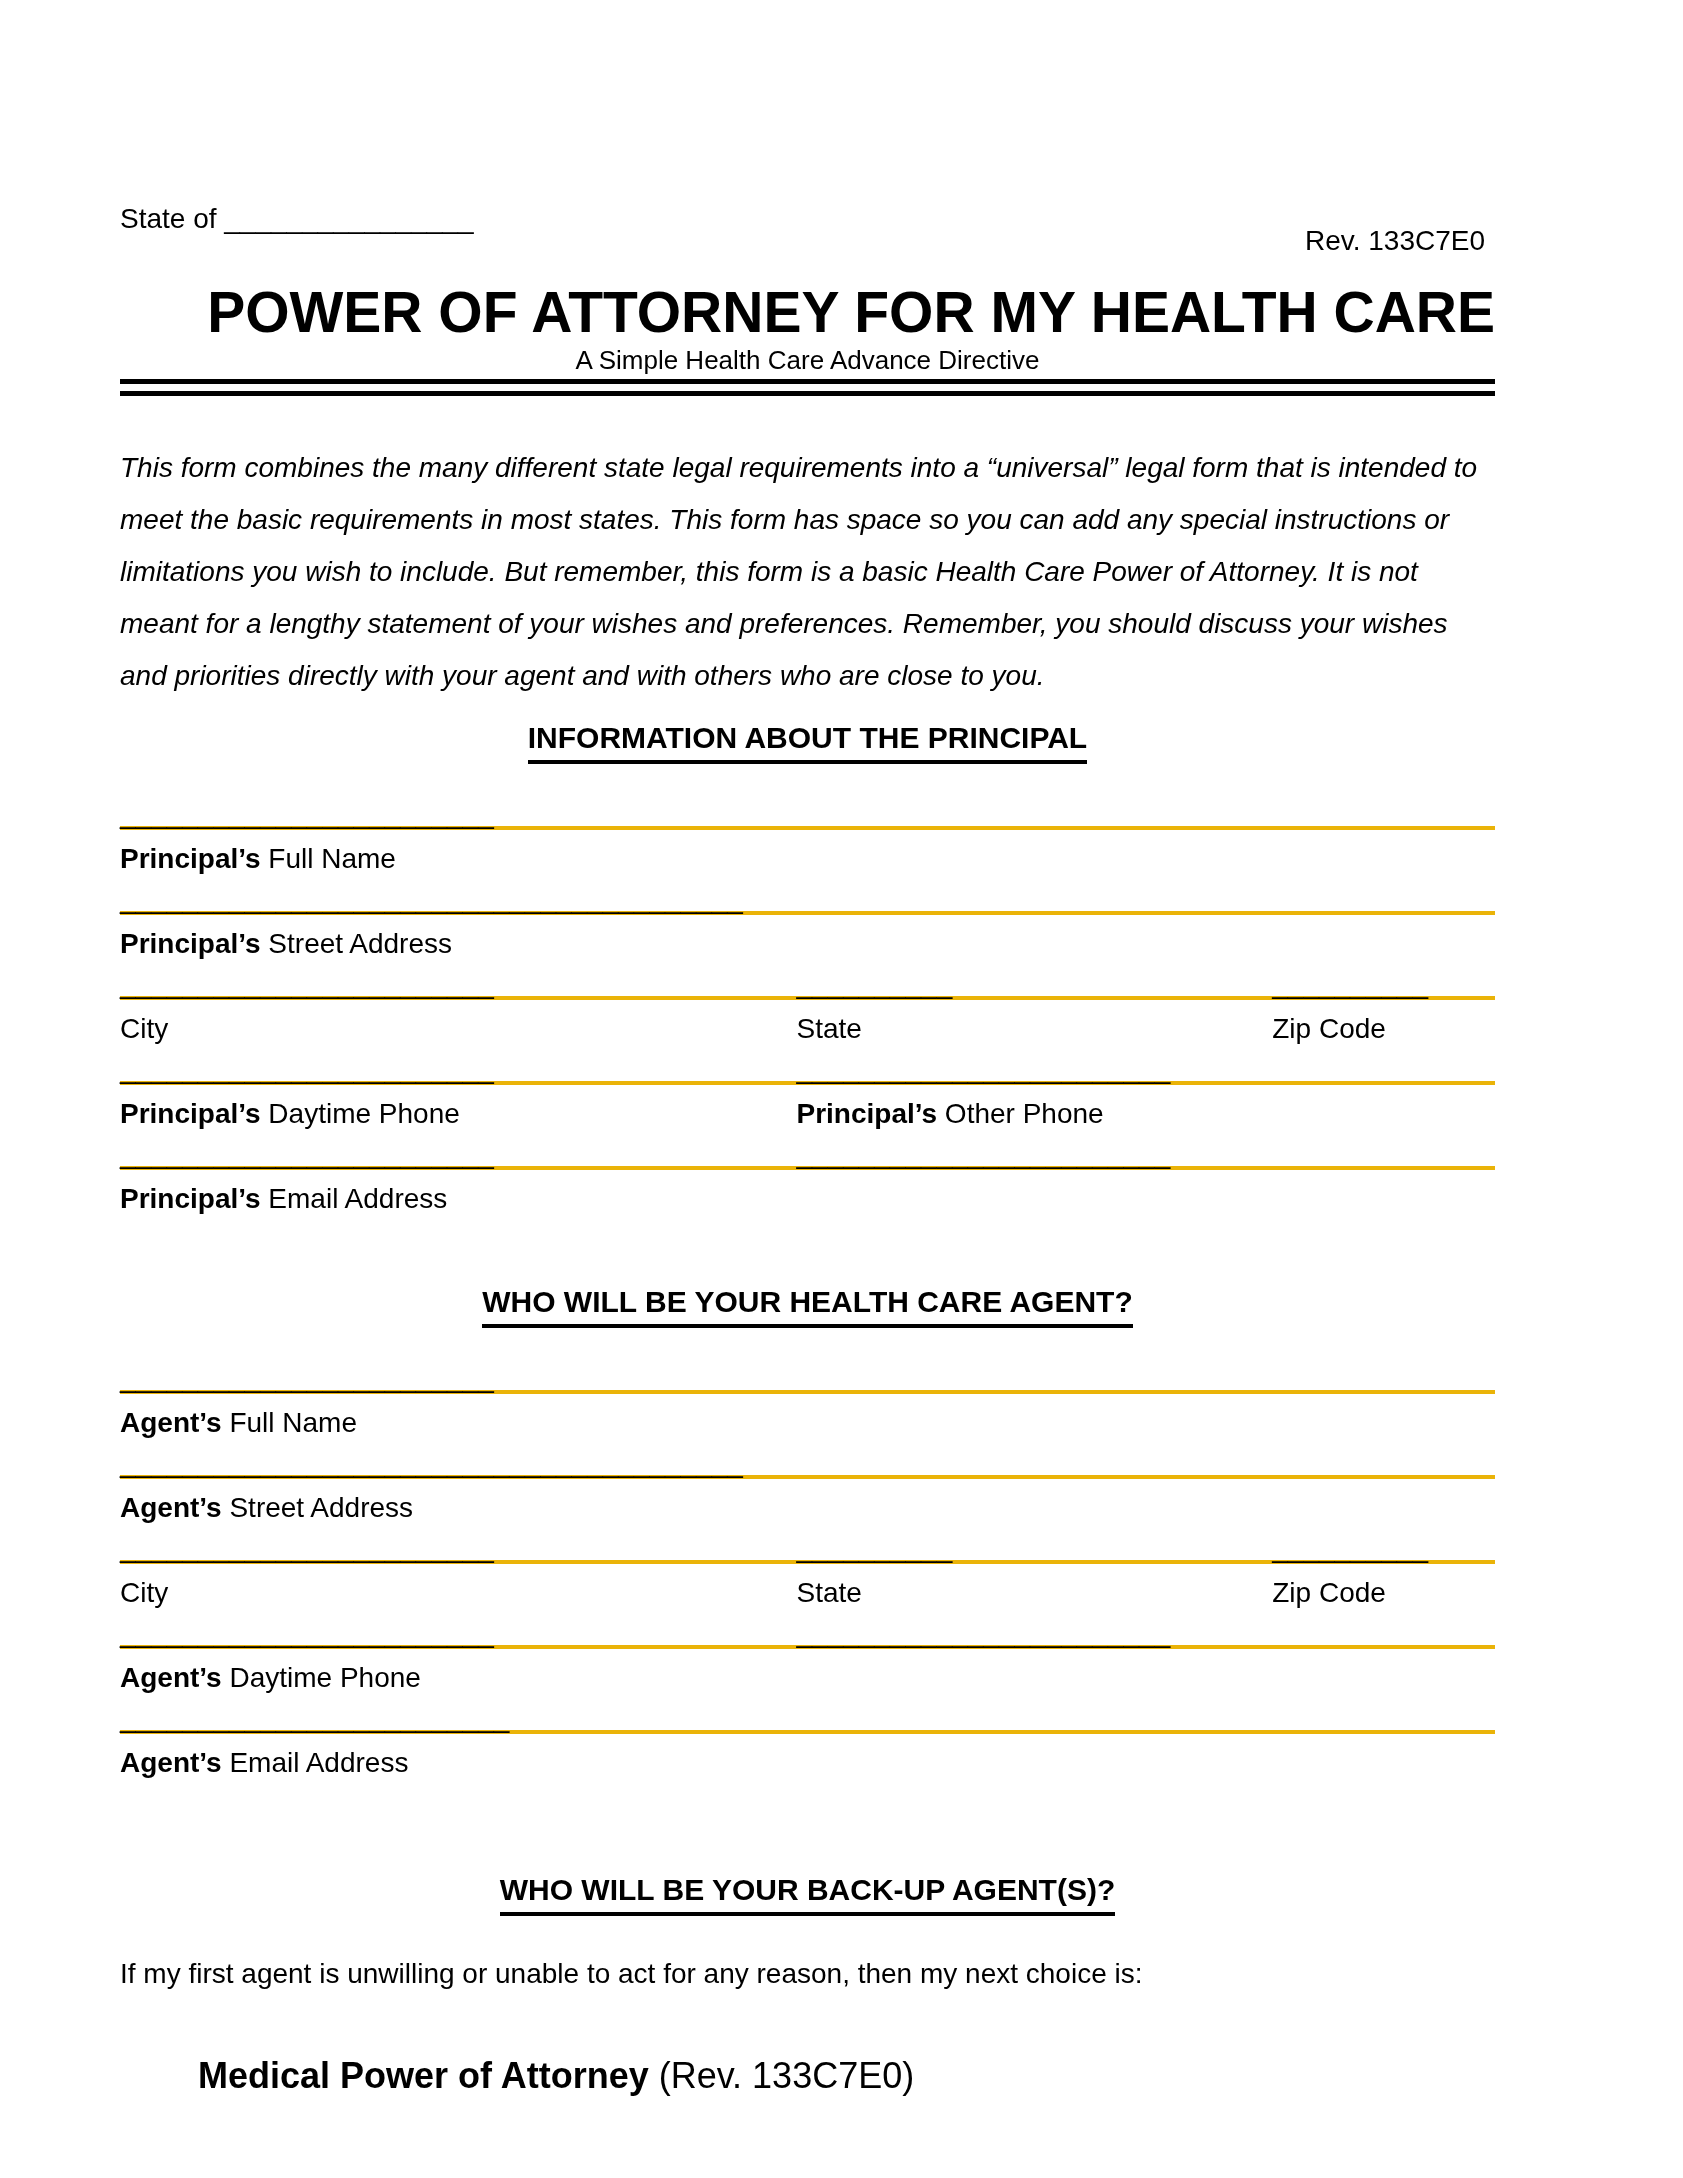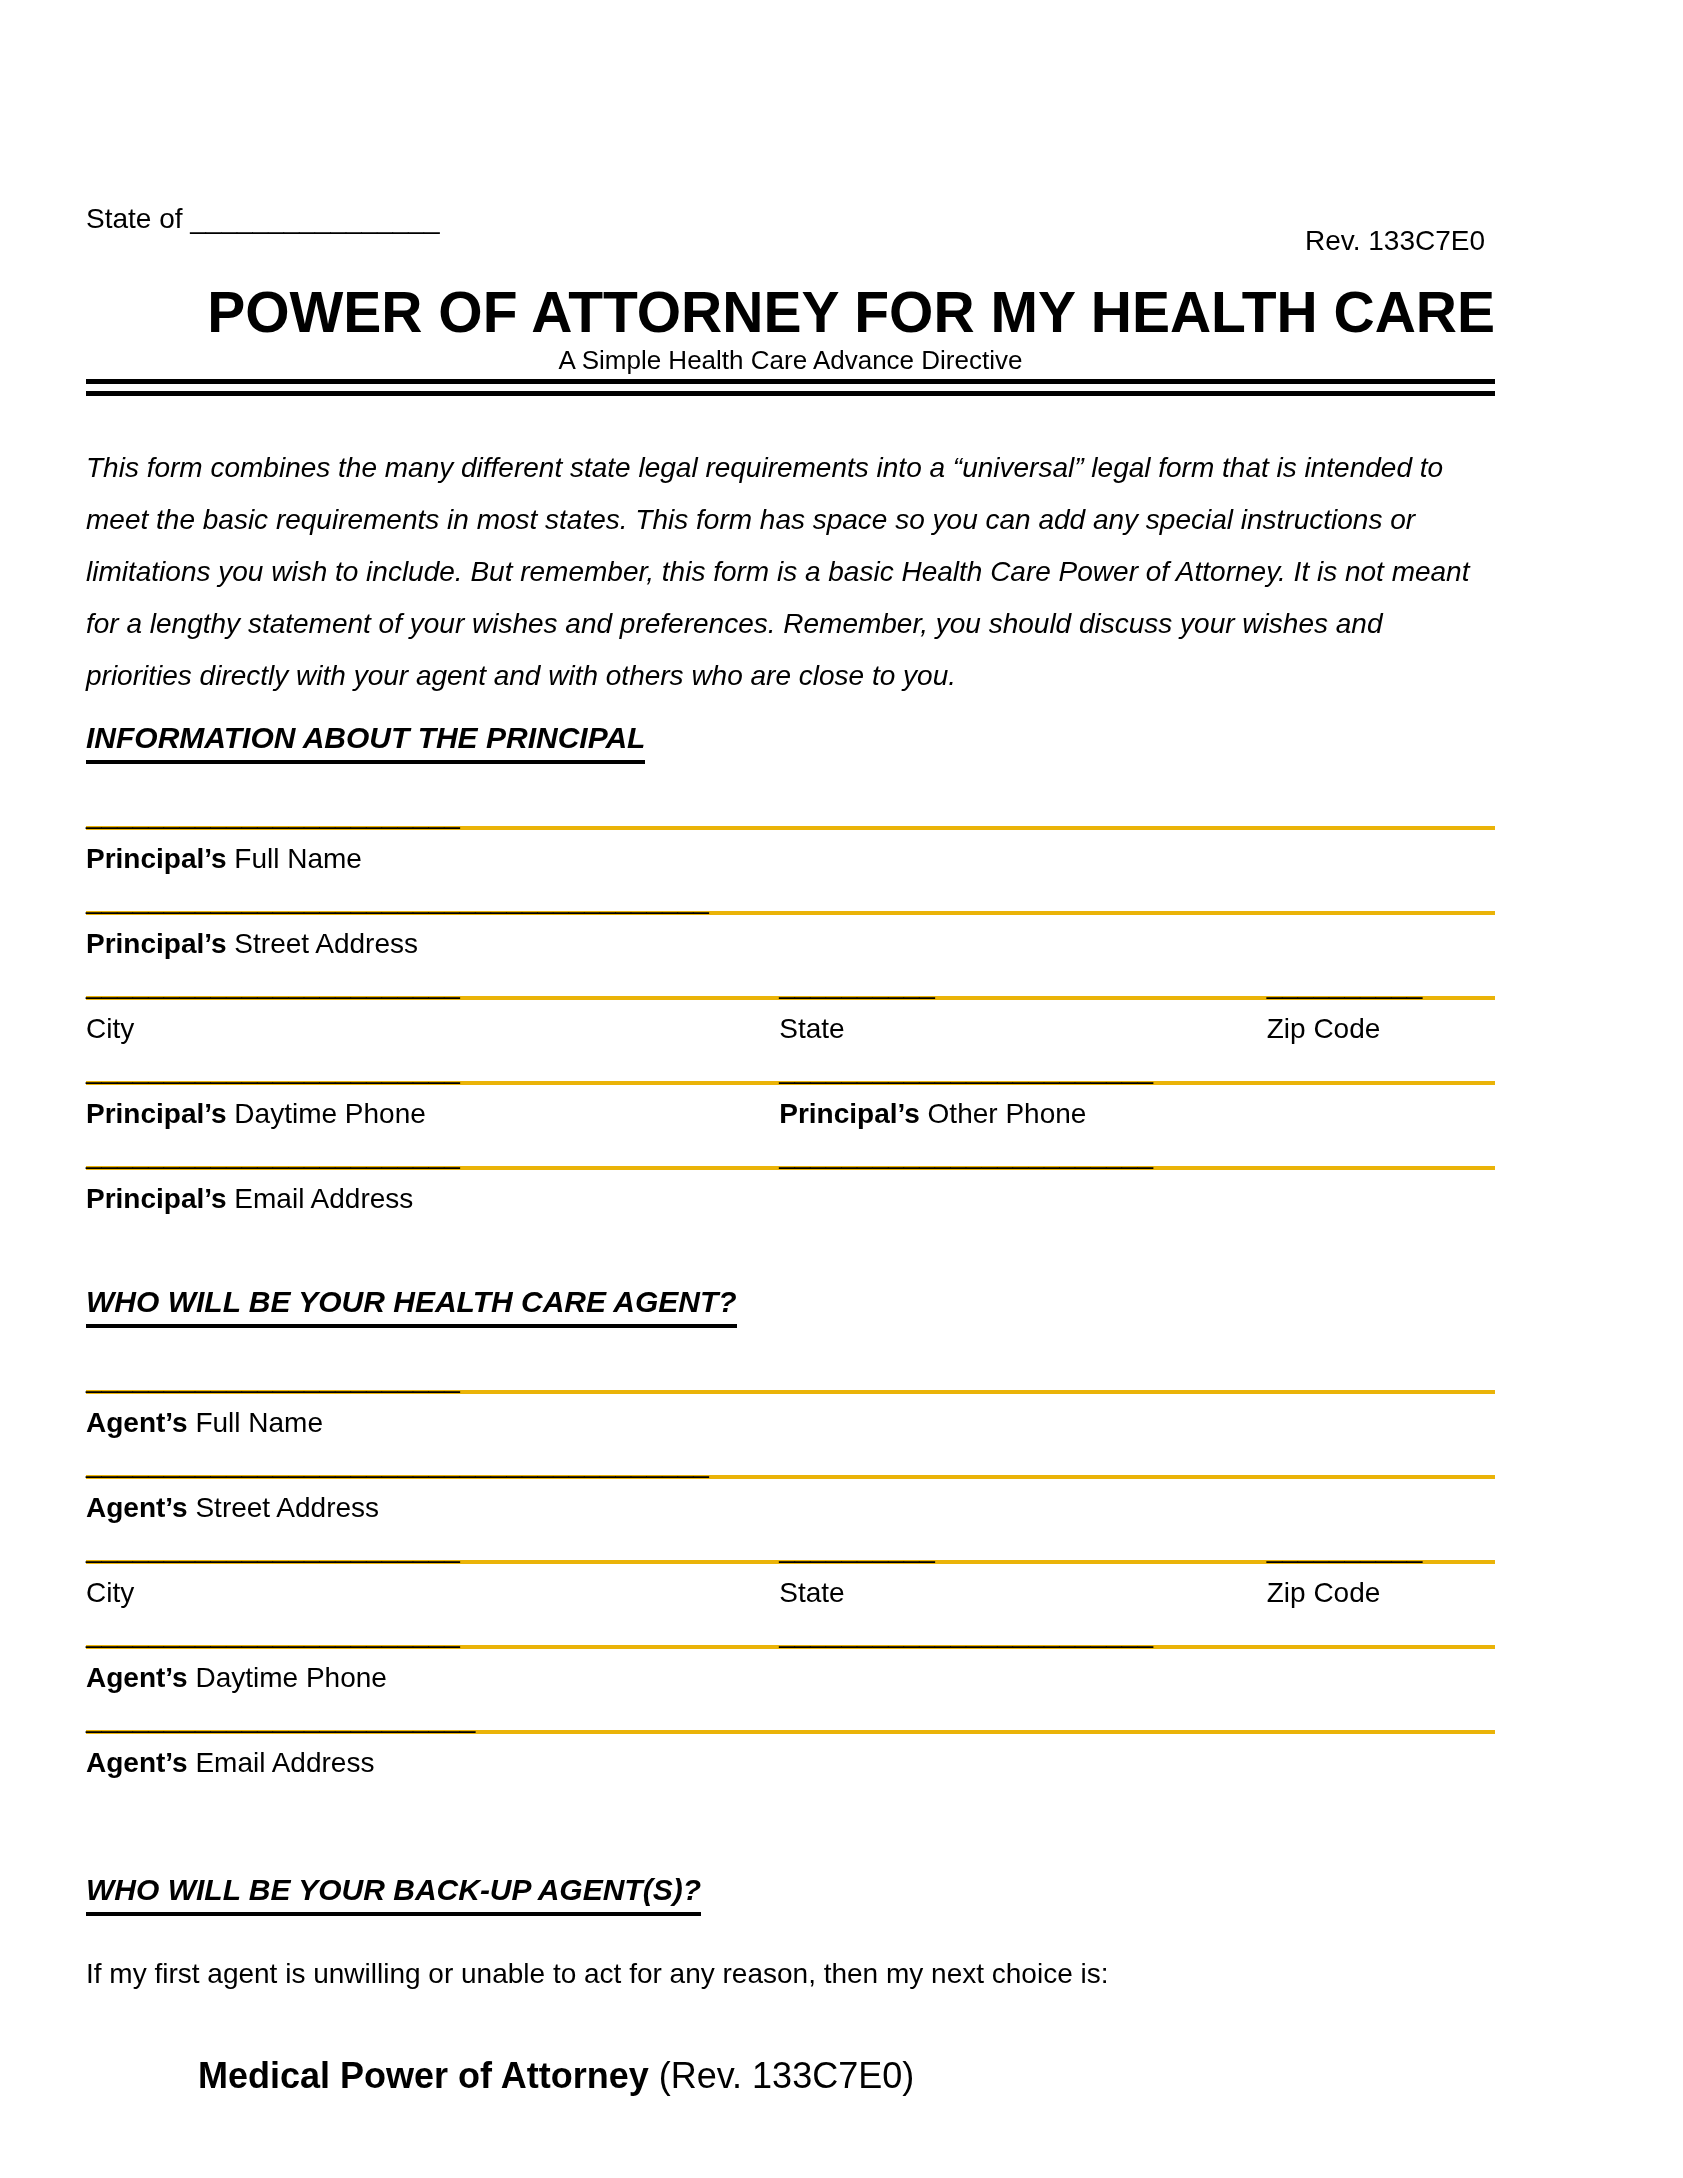--- a/index.html
+++ b/index.html
@@ -9,21 +9,21 @@
   }
   .page {
     position: relative;
     width: 1683px;
     height: 2178px;
     background: #ffffff;
     color: #000000;
     font-family: "Liberation Sans", sans-serif;
     font-size: 28px;
     box-sizing: border-box;
-    padding: 203px 188px 79px 86px;
+    padding: 203px 188px 79px 120px;
     overflow: hidden;
     border-radius: 9px;
   }
 
   
   .header-row {
     position: relative;
     height: 65px;
   }
   .state-of { position: absolute; left: 0; top: 0; white-space: nowrap; }
@@ -53,21 +53,21 @@
 
   
   .intro {
     margin: 46px 0 0 0;
     font-style: italic;
     font-size: 28px;
     line-height: 52px;
   }
 
   
-  .section-heading-wrap { text-align: left; font-style: italic; }
+  .section-heading-wrap { text-align: center; }
   .sh-principal { margin: 18px 0 36px 0; }
   .sh-agent     { margin: 61px 0 36px 0; }
   .sh-backup    { margin: 85px 0 0 0; }
   .section-heading {
     display: inline-block;
     font-weight: bold;
     font-size: 30px;
     line-height: 36px;
     border-bottom: 4px solid #000;
     padding-bottom: 4px;

